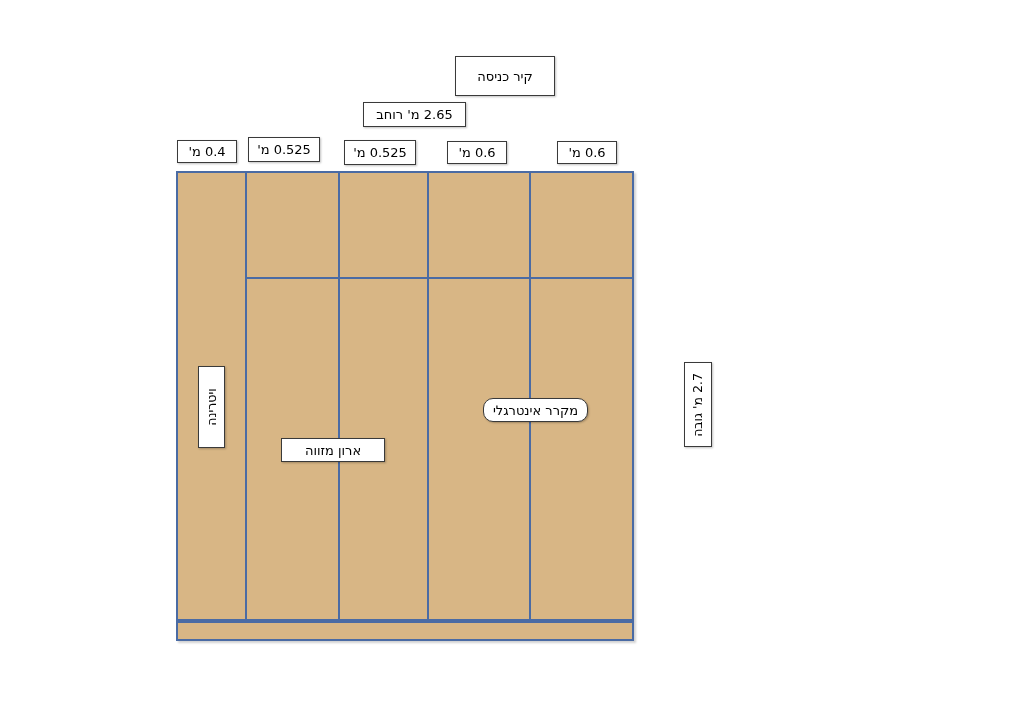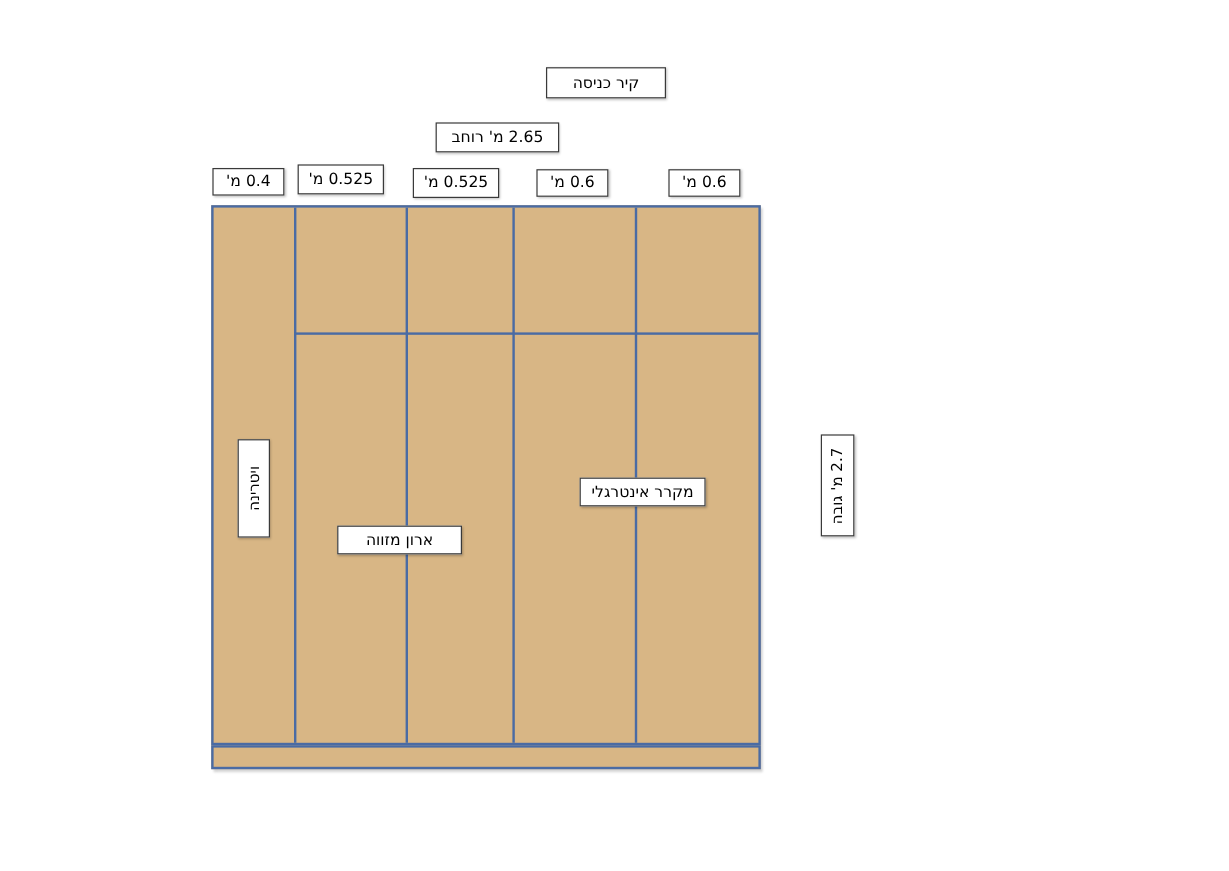--- a/index.html
+++ b/index.html
@@ -62,21 +62,21 @@
     border:2px solid var(--cabinet_border,#4a6ba4);
     box-sizing:border-box;
     box-shadow:2px 2px 2px rgba(0,0,0,0.18);
   }
 </style>
 </head>
 <body>
 
 <div id="canvas">
 
-  <div class="label-box" style="left:455px;top:56px;width:100px;height:26px;">קיר כניסה</div>
+  <div class="label-box" style="left:455px;top:56px;width:100px;height:40px;">קיר כניסה</div>
 
   <div class="label-box" style="left:363px;top:102px;width:103px;height:25px;">2.65 מ' רוחב</div>
 
   <div class="label-box" style="left:177px;top:140px;width:60px;height:23px;">0.4 מ'</div>
   <div class="label-box" style="left:248px;top:137px;width:72px;height:25px;">0.525 מ'</div>
   <div class="label-box" style="left:344px;top:140px;width:72px;height:25px;">0.525 מ'</div>
   <div class="label-box" style="left:447px;top:141px;width:60px;height:23px;">0.6 מ'</div>
   <div class="label-box" style="left:557px;top:141px;width:60px;height:23px;">0.6 מ'</div>
 
   <div id="cabinet-body">
@@ -88,19 +88,19 @@
   </div>
 
   <div id="cabinet-plinth"></div>
 
   <div class="vlabel-box" style="left:198px;top:366px;width:27px;height:82px;">
     <span>ויטרינה</span>
   </div>
 
   <div class="label-box" style="left:281px;top:398px;width:104px;height:24px;margin-top:40px;">ארון מזווה</div>
 
-  <div class="label-box" style="left:483px;top:398px;width:105px;height:24px;">מקרר אינטרגלי</div>
+  <div class="label-box" style="left:483px;top:398px;width:105px;height:24px;border-radius:10px;">מקרר אינטרגלי</div>
 
   <div class="vlabel-box" style="left:684px;top:362px;width:28px;height:85px;">
     <span>2.7 מ' גובה</span>
   </div>
 
 </div>
 
 </body></html>

